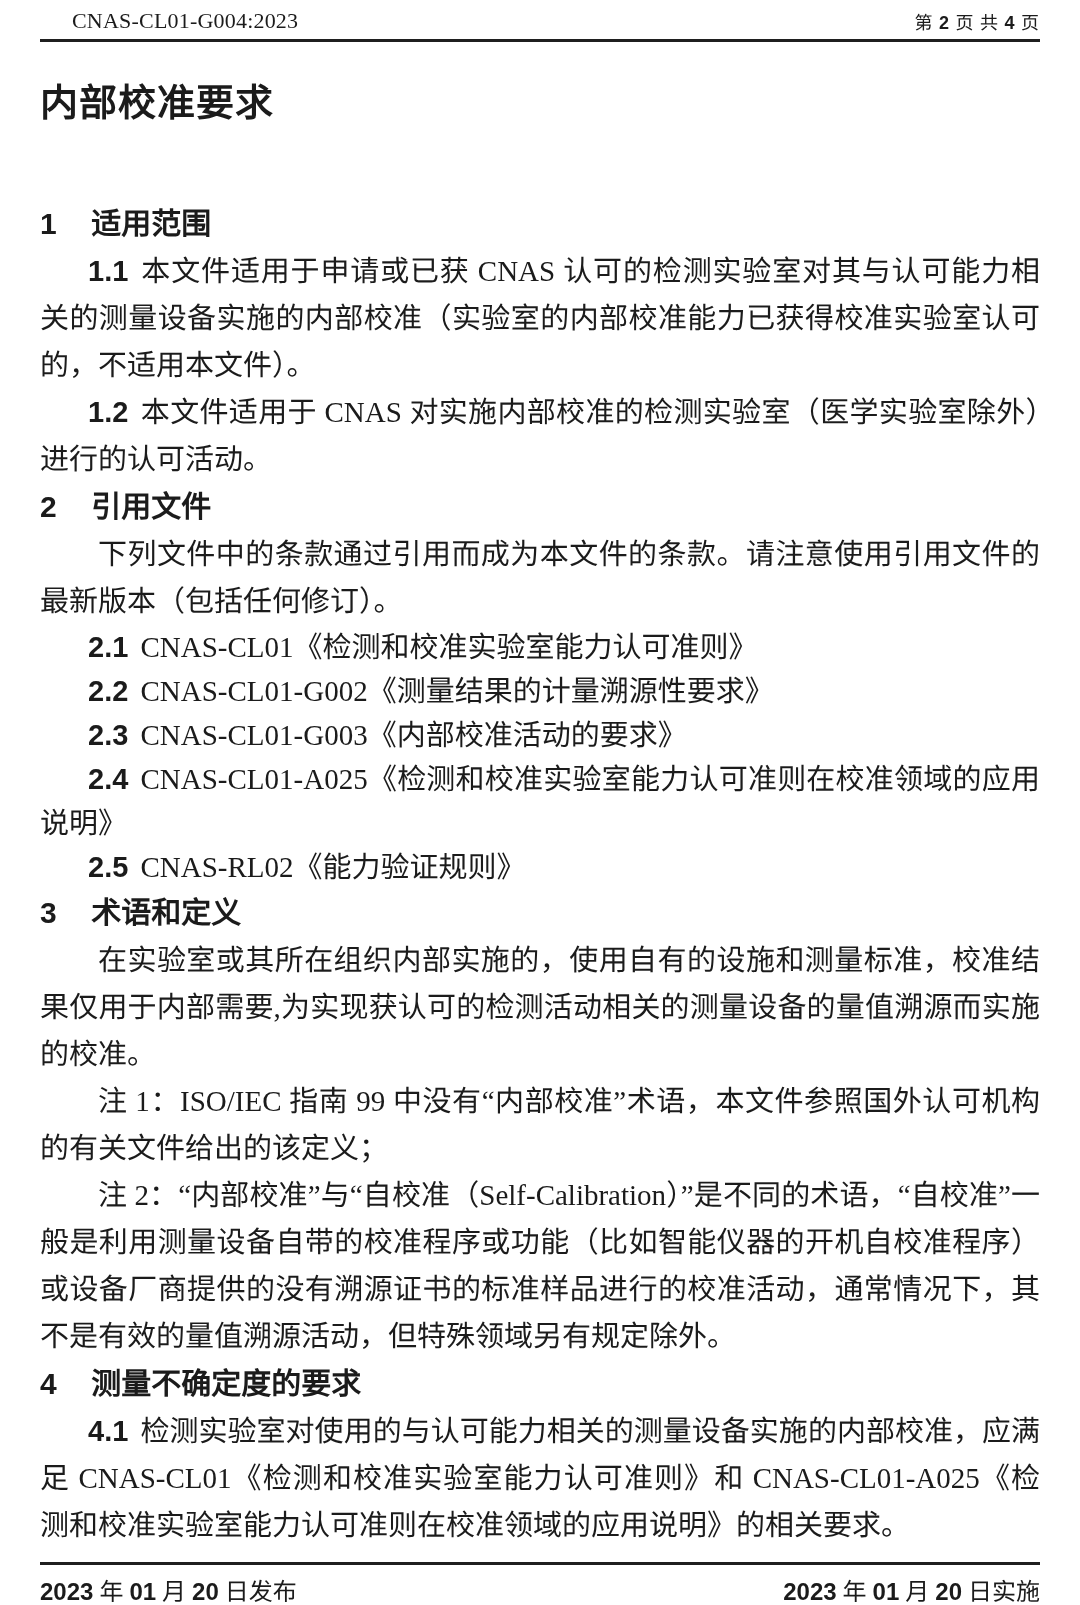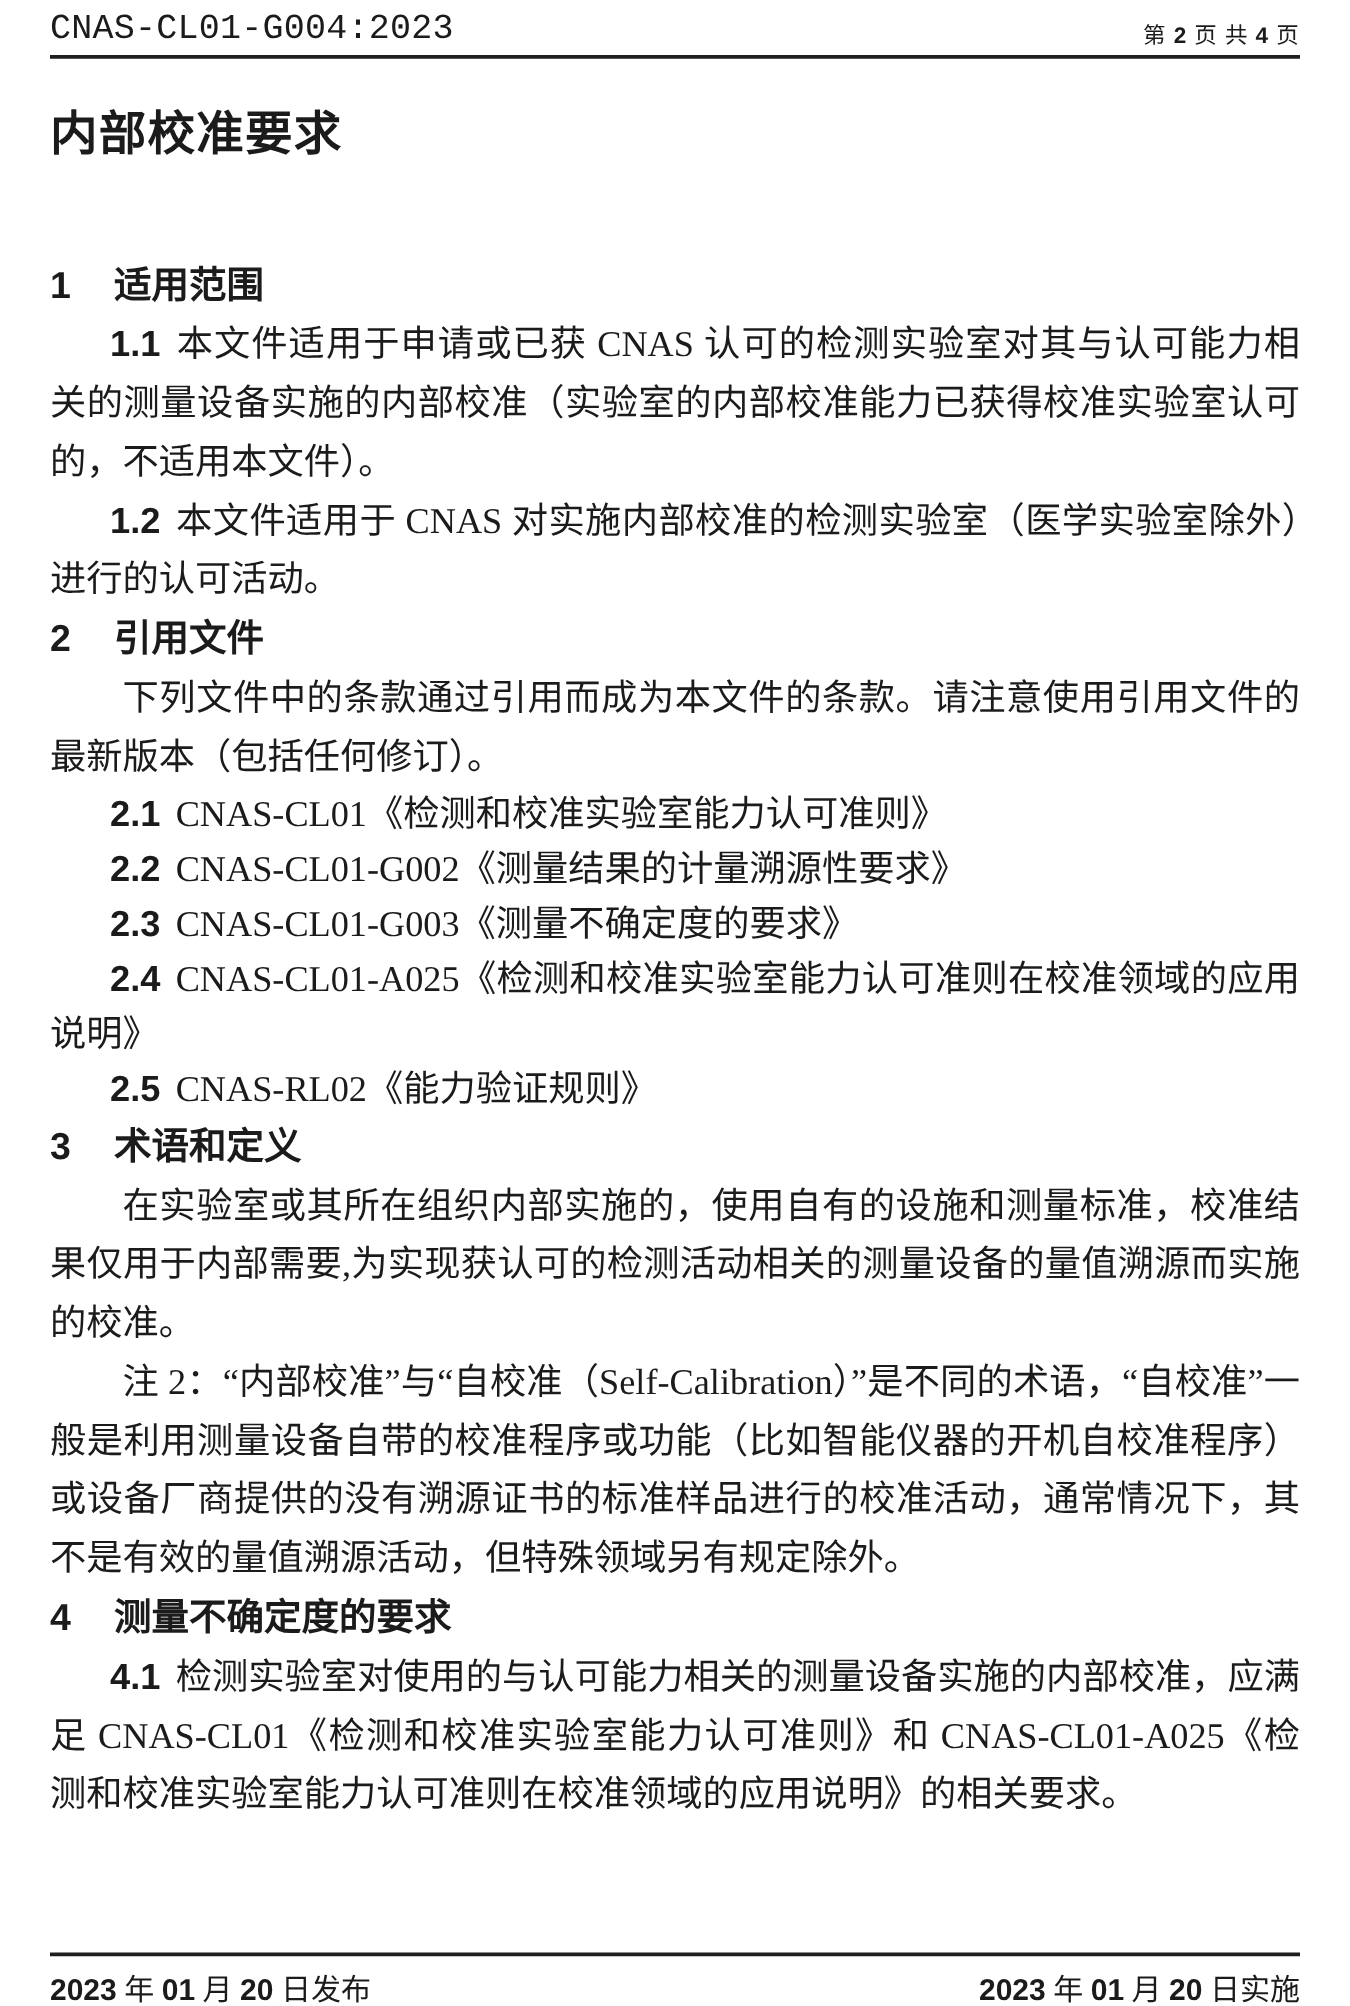--- a/index.html
+++ b/index.html
@@ -17,23 +17,24 @@
   }
   
   .header {
     display: flex;
     justify-content: space-between;
     align-items: flex-end;
     padding: 8px 0 5px 0;
     border-bottom: 3px solid #1f1f1f;
   }
   .header-left {
-    font-family: Liberation Mono, monospace;
-    font-size: 28px;
+    font-family: Liberation Serif, serif;
+    font-size: 22px;
     letter-spacing: 0.2px;
+    margin-left: 32px;
   }
   .header-right {
     font-size: 18px;
     letter-spacing: 1px;
   }
   .num-sans-b {
     font-family: "Liberation Sans", "DejaVu Sans", sans-serif;
     font-weight: bold;
   }
   
@@ -113,31 +114,32 @@
     <p class="para"><span class="pnum">1.2</span><span>本文件适用于 CNAS 对实施内部校准的检测实验室（医学实验室除外）进行的认可活动。</span></p>
 
     <h2 class="sec"><span class="hnum">2</span><span>引用文件</span></h2>
 
     <p class="para indent">下列文件中的条款通过引用而成为本文件的条款。请注意使用引用文件的最新版本（包括任何修订）。</p>
 
     <p class="para ref"><span class="pnum">2.1</span><span>CNAS-CL01《检测和校准实验室能力认可准则》</span></p>
 
     <p class="para ref"><span class="pnum">2.2</span><span>CNAS-CL01-G002《测量结果的计量溯源性要求》</span></p>
 
-    <p class="para ref"><span class="pnum">2.3</span><span>CNAS-CL01-G003《测量不确定度的要求》</span></p>
+    <p class="para ref"><span class="pnum">2.3</span><span>CNAS-CL01-G003《内部校准活动的要求》</span></p>
 
     <p class="para ref"><span class="pnum">2.4</span><span>CNAS-CL01-A025《检测和校准实验室能力认可准则在校准领域的应用说明》</span></p>
 
     <p class="para ref"><span class="pnum">2.5</span><span>CNAS-RL02《能力验证规则》</span></p>
 
     <h2 class="sec"><span class="hnum">3</span><span>术语和定义</span></h2>
 
 
     <p class="para indent">在实验室或其所在组织内部实施的，使用自有的设施和测量标准，校准结果仅用于内部需要,为实现获认可的检测活动相关的测量设备的量值溯源而实施的校准。</p>
 
+    <p class="para indent">注 1：ISO/IEC 指南 99 中没有“内部校准”术语，本文件参照国外认可机构的有关文件给出的该定义；</p>
 
     <p class="para indent">注 2：“内部校准”与“自校准（Self-Calibration）”是不同的术语，“自校准”一般是利用测量设备自带的校准程序或功能（比如智能仪器的开机自校准程序）或设备厂商提供的没有溯源证书的标准样品进行的校准活动，通常情况下，其不是有效的量值溯源活动，但特殊领域另有规定除外。</p>
 
     <h2 class="sec"><span class="hnum">4</span><span>测量不确定度的要求</span></h2>
 
     <p class="para"><span class="pnum">4.1</span><span>检测实验室对使用的与认可能力相关的测量设备实施的内部校准，应满足 CNAS-CL01《检测和校准实验室能力认可准则》和 CNAS-CL01-A025《检测和校准实验室能力认可准则在校准领域的应用说明》的相关要求。</span></p>
 
   </div>
 
   <div class="footer">

